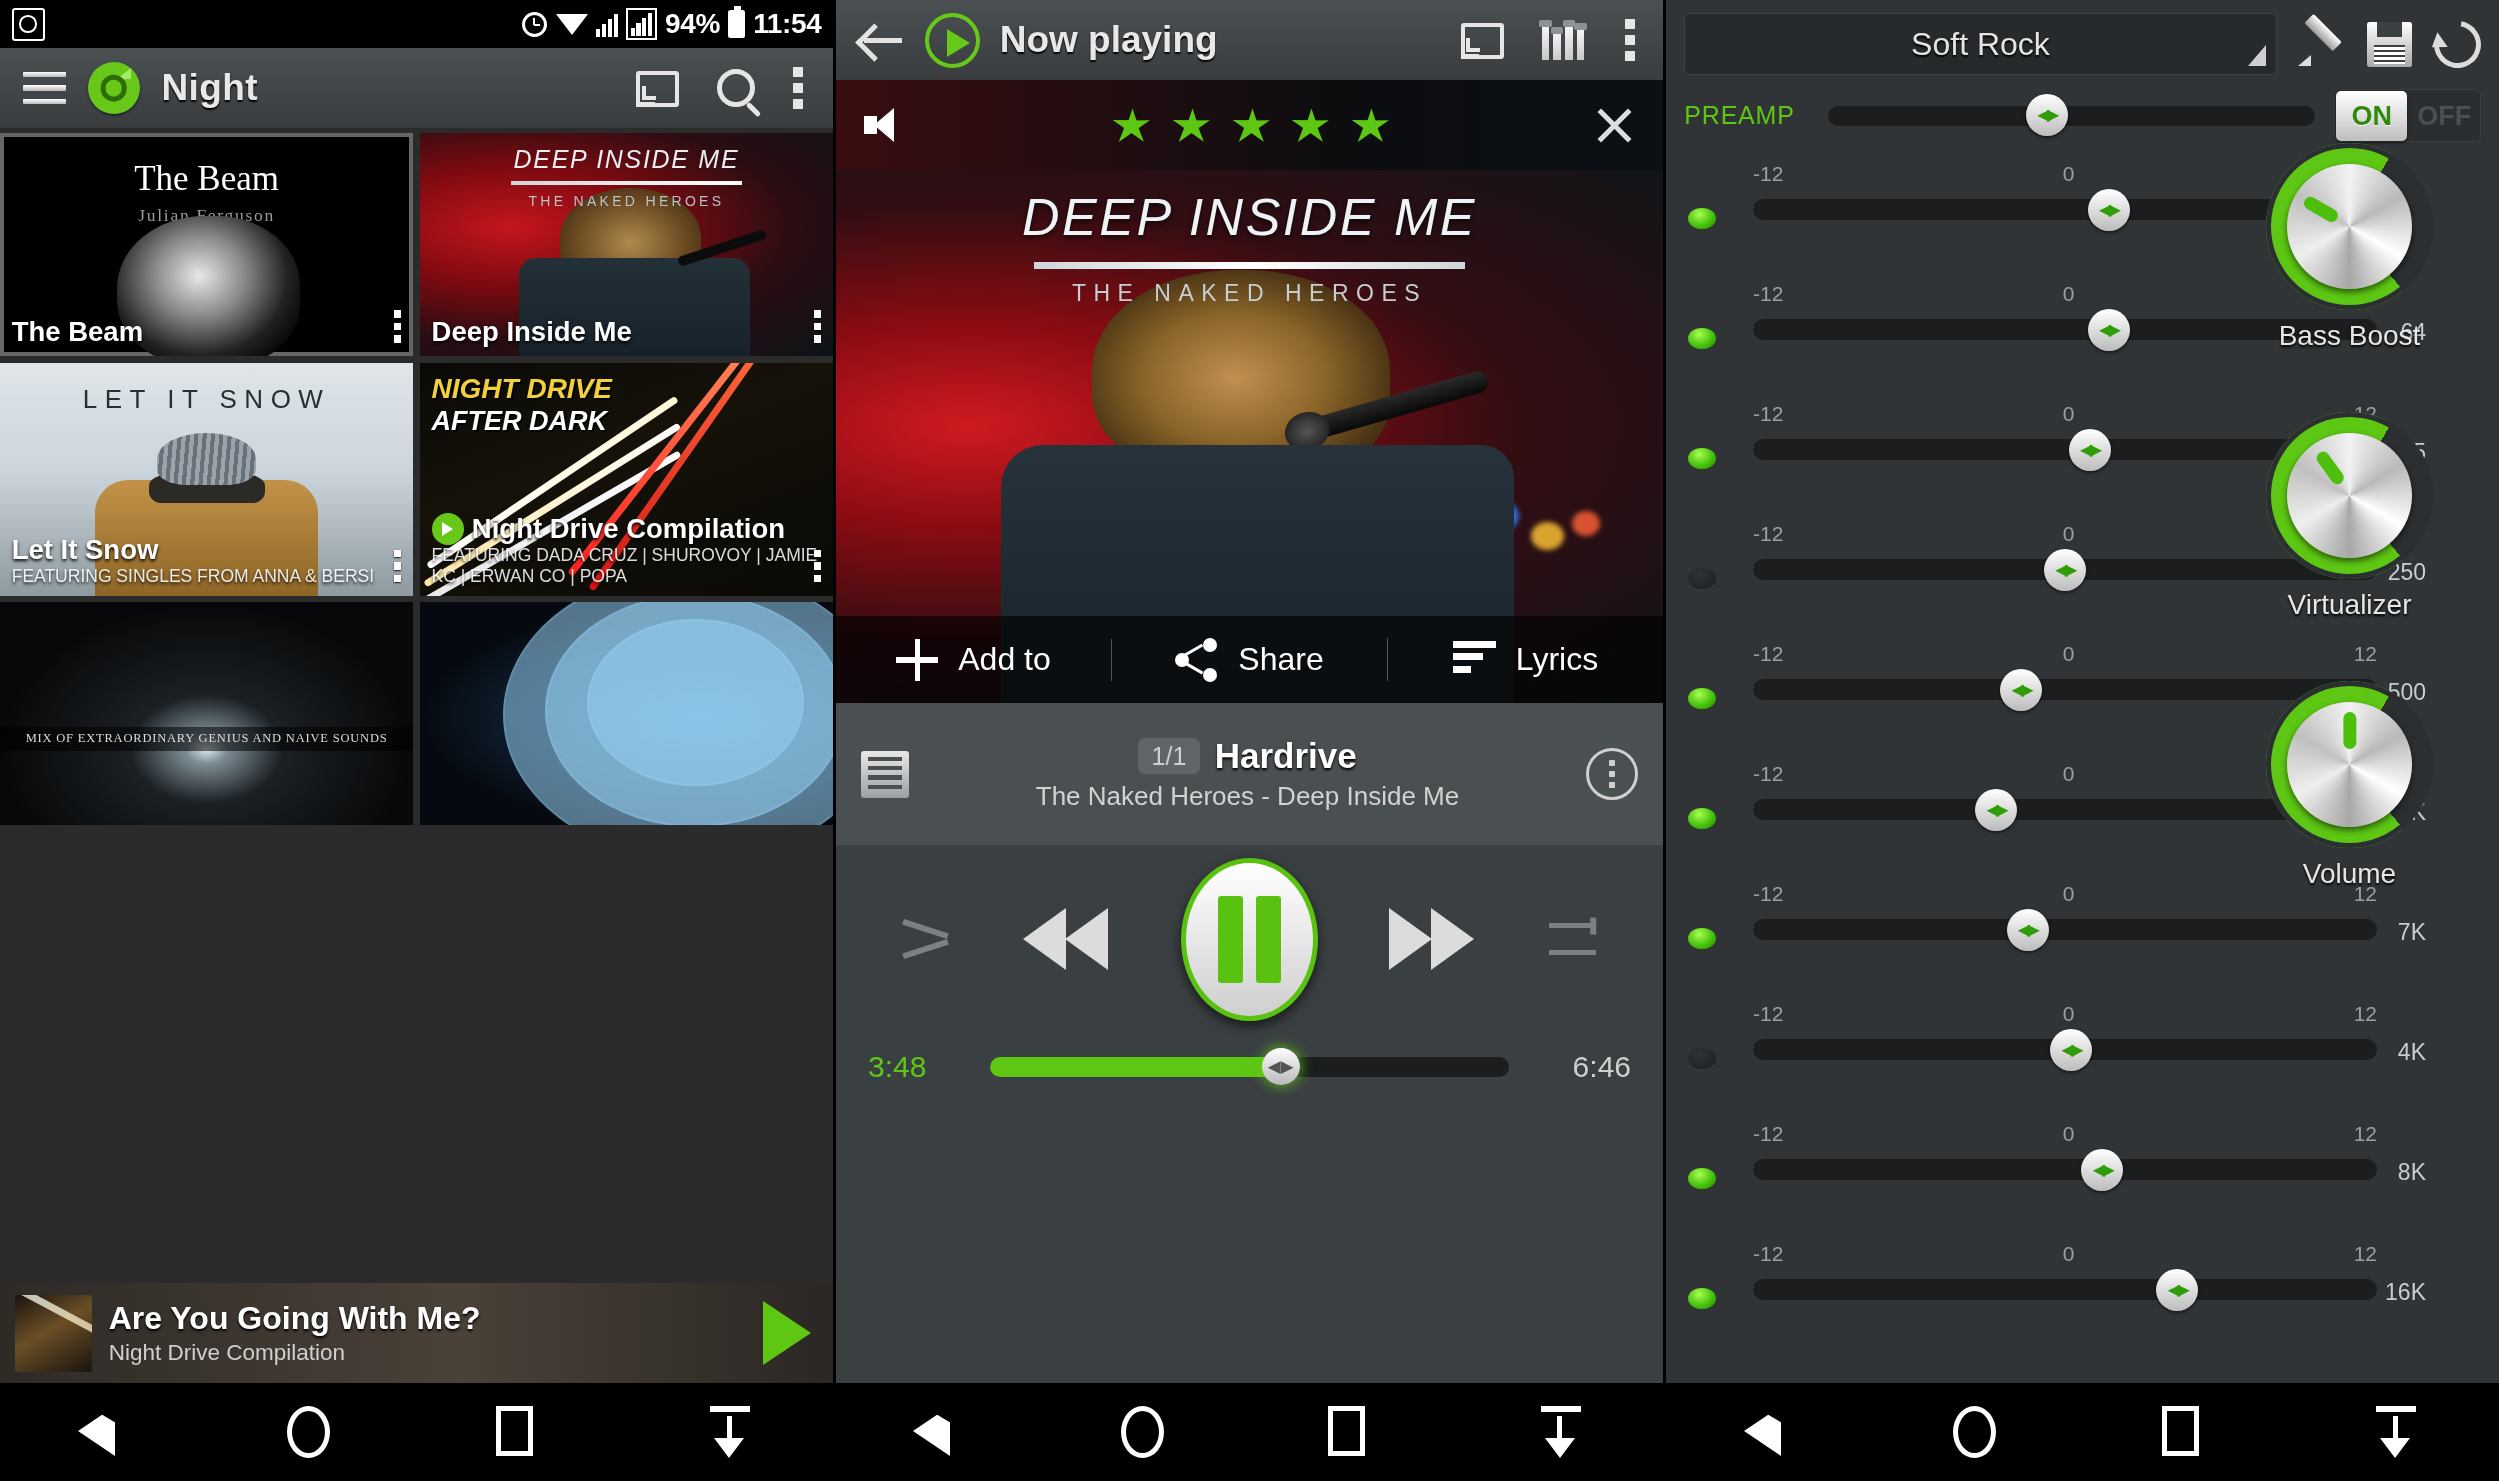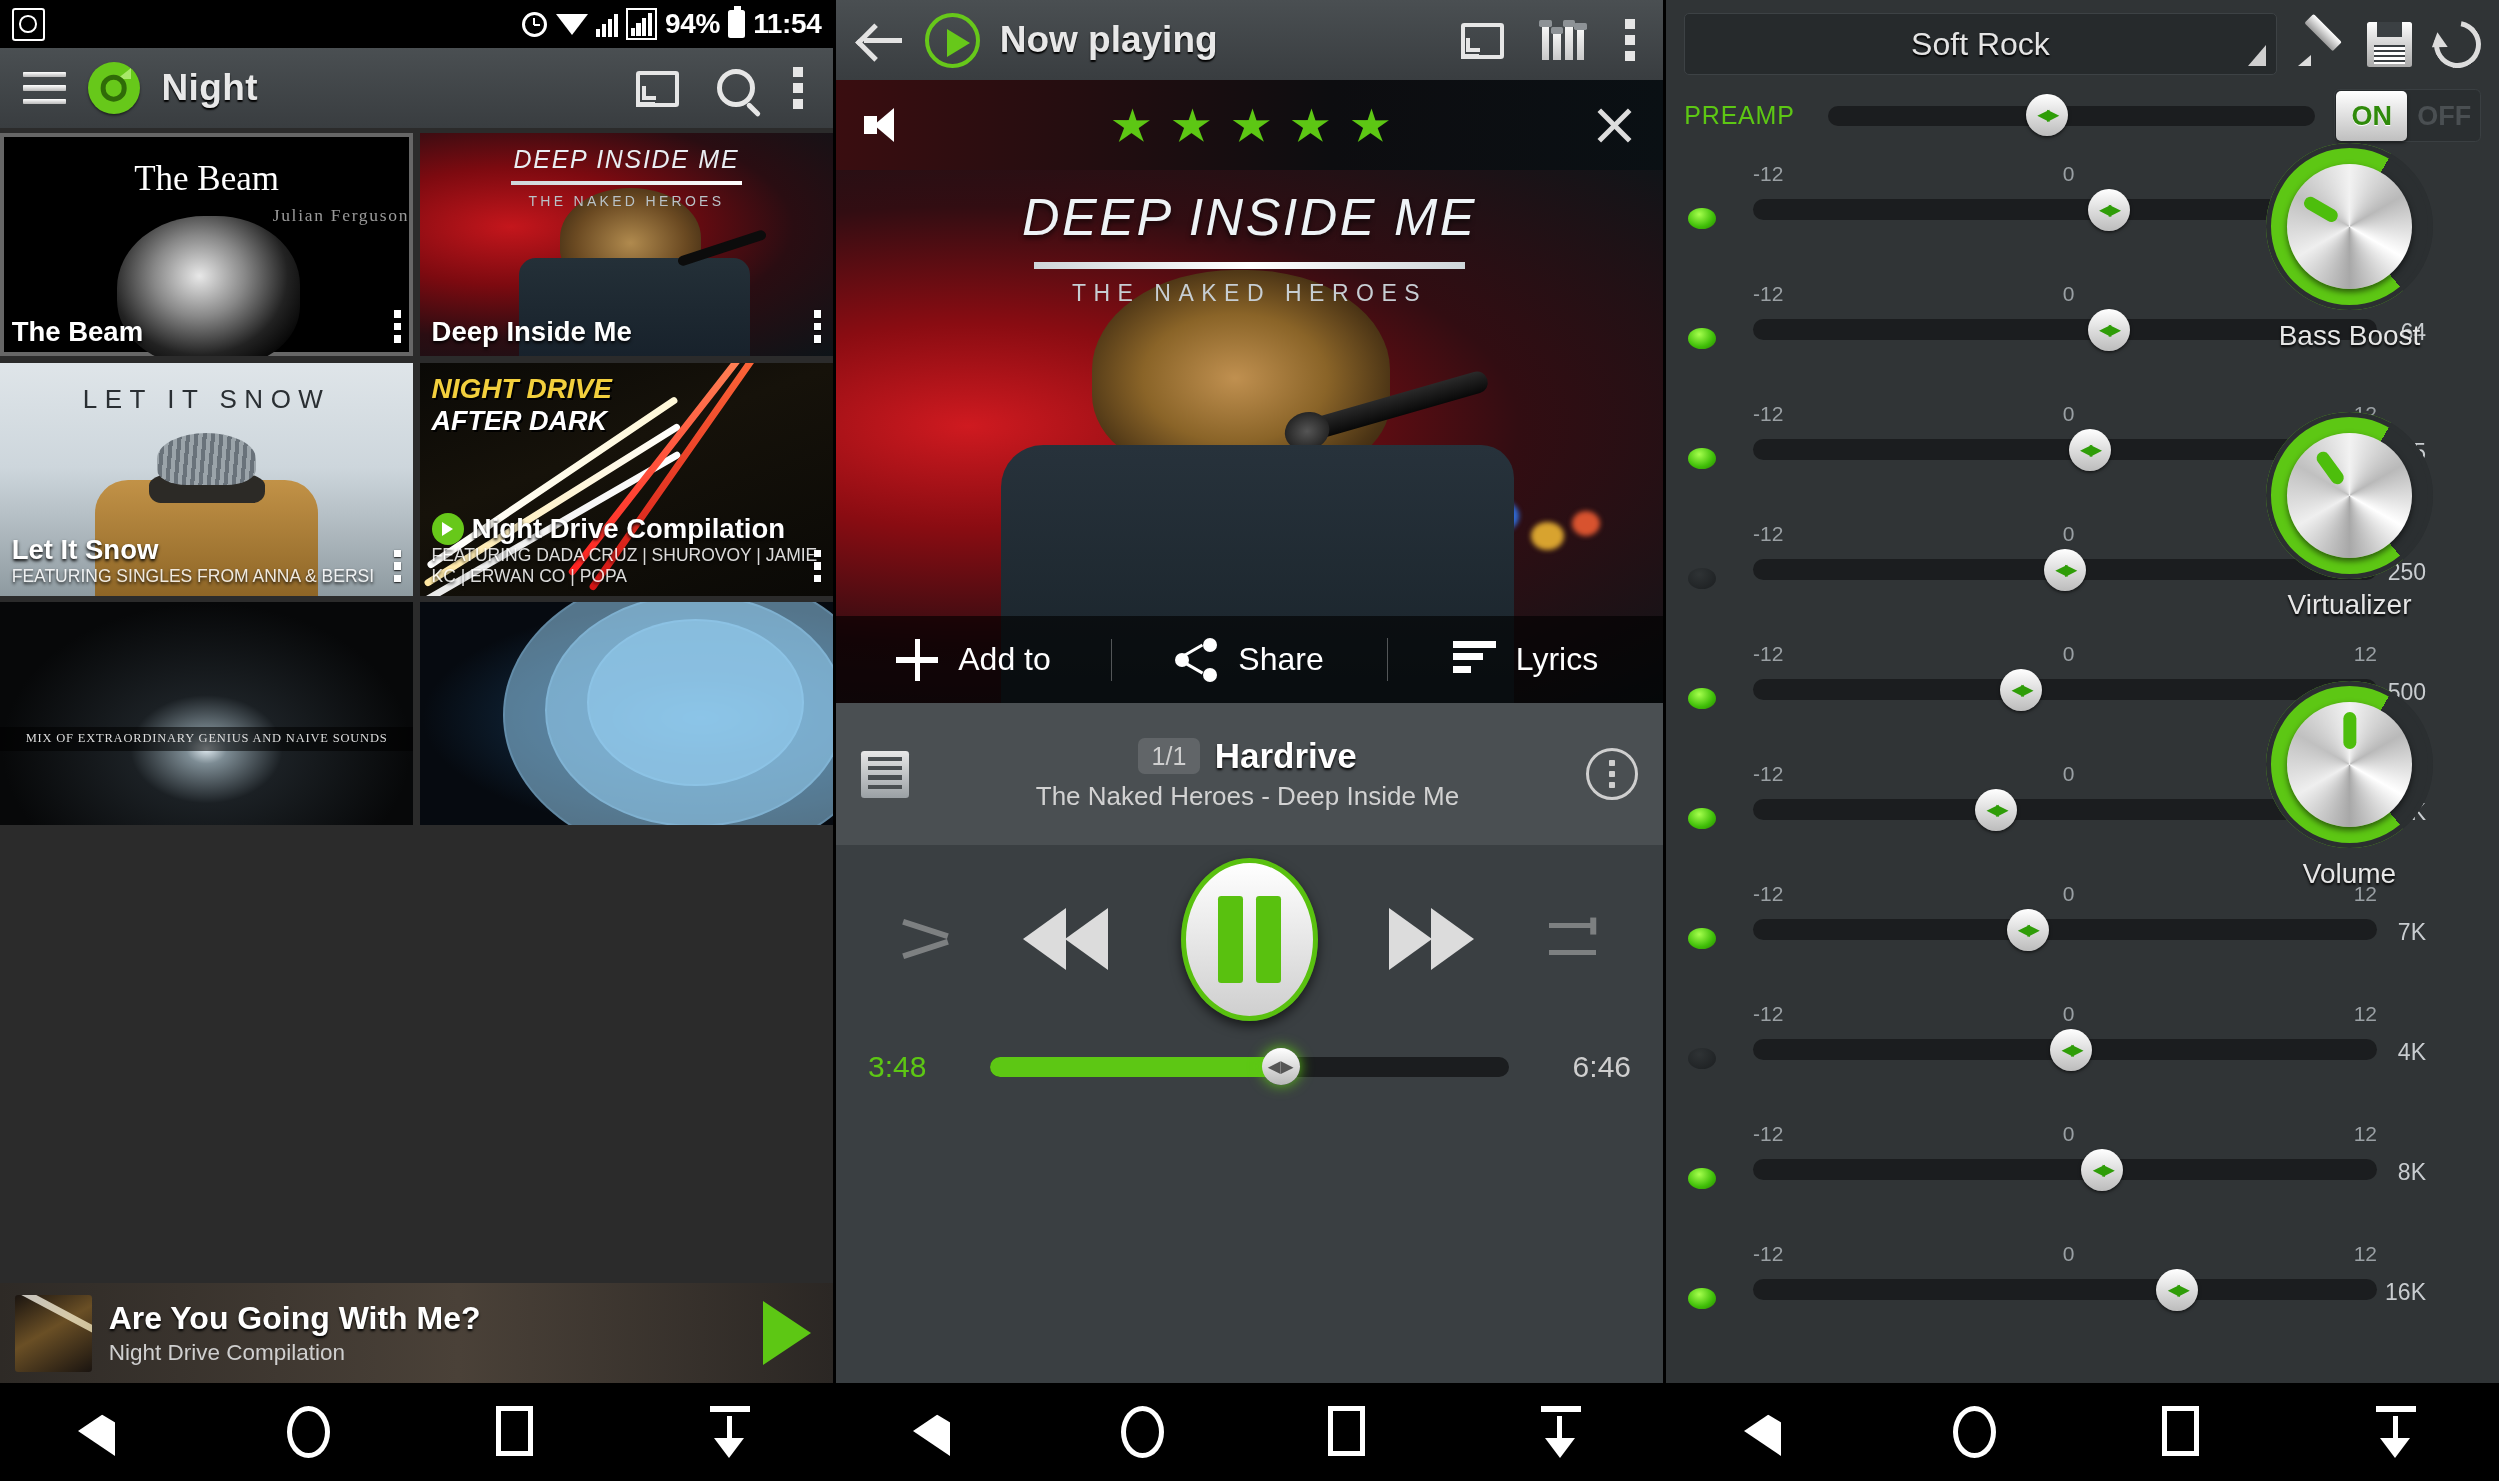--- a/index.html
+++ b/index.html
@@ -74,21 +74,21 @@
   .cap-sub { font-size:17.5px; font-weight:normal; opacity:.85; }
   .minigreen { width:32px;height:32px;border-radius:50%;background:#67c81a;margin-right:8.3px;
     position:relative;flex:none;}
   .minigreen::after{content:"";position:absolute;left:10.8px;top:8.3px;border-left:11.7px solid #fff;
     border-top:7.5px solid transparent;border-bottom:7.5px solid transparent;}
 
   
   .art-beam { background:#000; border:4.2px solid #666; }
   .art-beam .t1 { position:absolute; top:21.7px; left:0; right:0; text-align:center; color:#fff;
     font-family:"Liberation Serif", serif; font-size:35px; }
-  .art-beam .t2 { position:absolute; top:68px; left:0; right:0; text-align:right; color:#9a9a9a;
+  .art-beam .t2 { position:absolute; top:68px; left:0; right:0; text-align:center; color:#9a9a9a;
     font-family:"Liberation Serif", serif; font-size:17.5px; letter-spacing:1.7px;}
   .art-beam .face { position:absolute; left:28%; top:79px; width:45%; height:150px;
     background:radial-gradient(ellipse at 45% 40%,#e8e8e8 0%,#888 32%,#222 62%,#000 85%);
     border-radius:48% 46% 40% 44%; }
   .art-deep { background:radial-gradient(ellipse at 22% 42%,#c4161c 0%,#7d0a10 32%,#2a0d12 62%,#0d1418 100%); }
   .art-deep .dt { position:absolute; top:11.7px; left:0; right:0; text-align:center; color:#e9eef2;
     font-size:25px; letter-spacing:1.7px; font-style:italic; }
   .art-deep .dl { position:absolute; top:48px; left:22%; right:22%; height:4.2px;
     background:linear-gradient(90deg,#cfd6da,#fff);}
   .art-deep .ds { position:absolute; top:60px; left:0; right:0; text-align:center; color:#b9c2c7;

